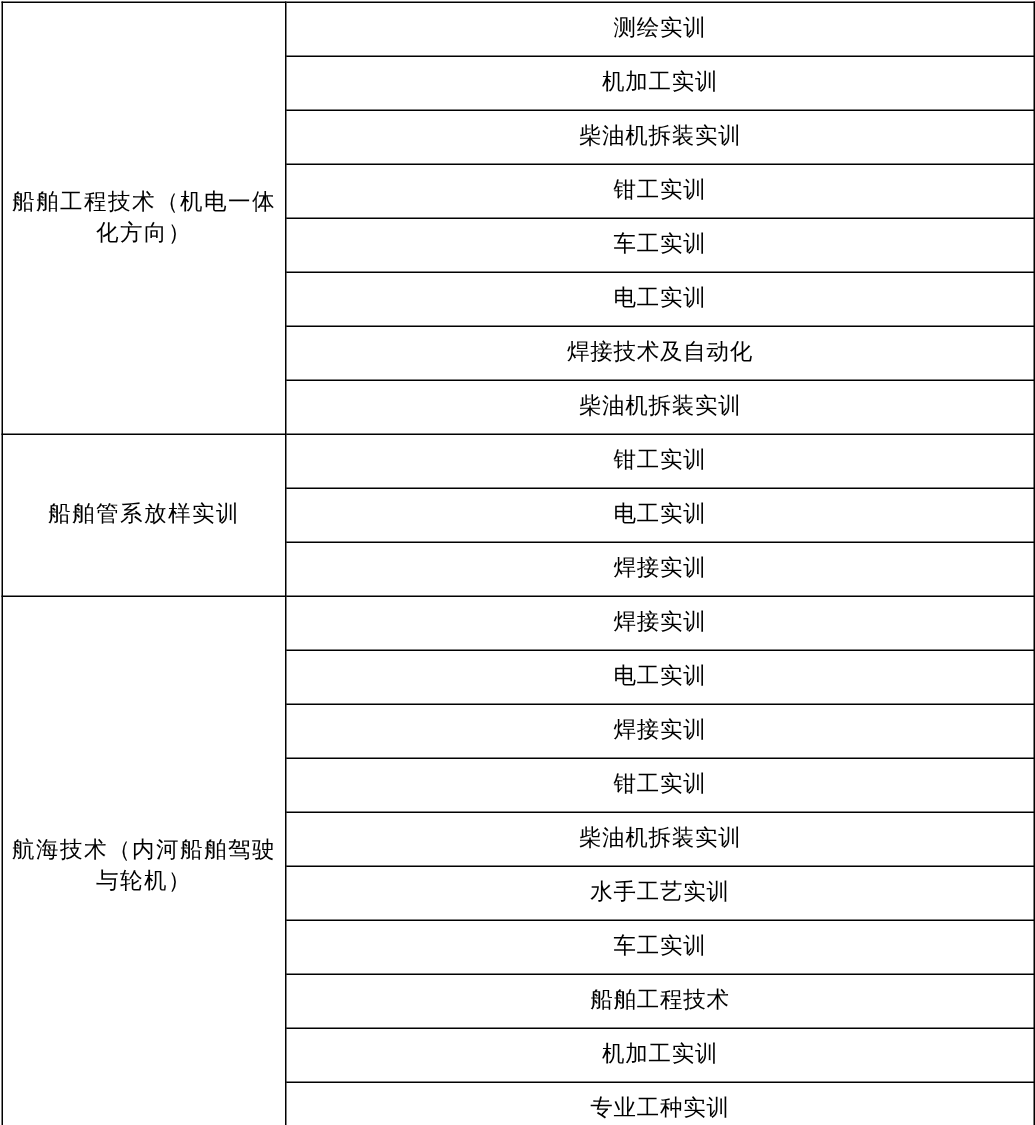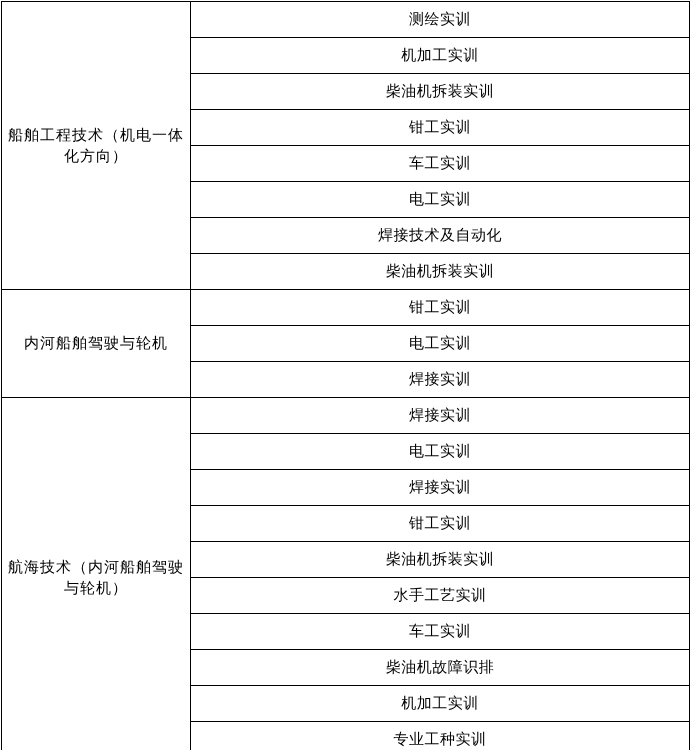--- a/index.html
+++ b/index.html
@@ -74,21 +74,21 @@
         <tr>
           <td class="course-cell">电工实训</td>
         </tr>
         <tr>
           <td class="course-cell">焊接技术及自动化</td>
         </tr>
         <tr>
           <td class="course-cell">柴油机拆装实训</td>
         </tr>
         <tr>
-          <td class="major-cell" rowspan="3">内河船舶驾驶与轮机</td>
+          <td class="major-cell" rowspan="3">船舶管系放样实训</td>
           <td class="course-cell">钳工实训</td>
         </tr>
         <tr>
           <td class="course-cell">电工实训</td>
         </tr>
         <tr>
           <td class="course-cell">焊接实训</td>
         </tr>
         <tr>
           <td class="major-cell" rowspan="10">航海技术（内河船舶驾驶与轮机）</td>
@@ -106,21 +106,21 @@
         <tr>
           <td class="course-cell">柴油机拆装实训</td>
         </tr>
         <tr>
           <td class="course-cell">水手工艺实训</td>
         </tr>
         <tr>
           <td class="course-cell">车工实训</td>
         </tr>
         <tr>
-          <td class="course-cell">柴油机故障识排</td>
+          <td class="course-cell">船舶工程技术</td>
         </tr>
         <tr>
           <td class="course-cell">机加工实训</td>
         </tr>
         <tr>
           <td class="course-cell">专业工种实训</td>
         </tr>
       </tbody>
   </table>
 </div>

